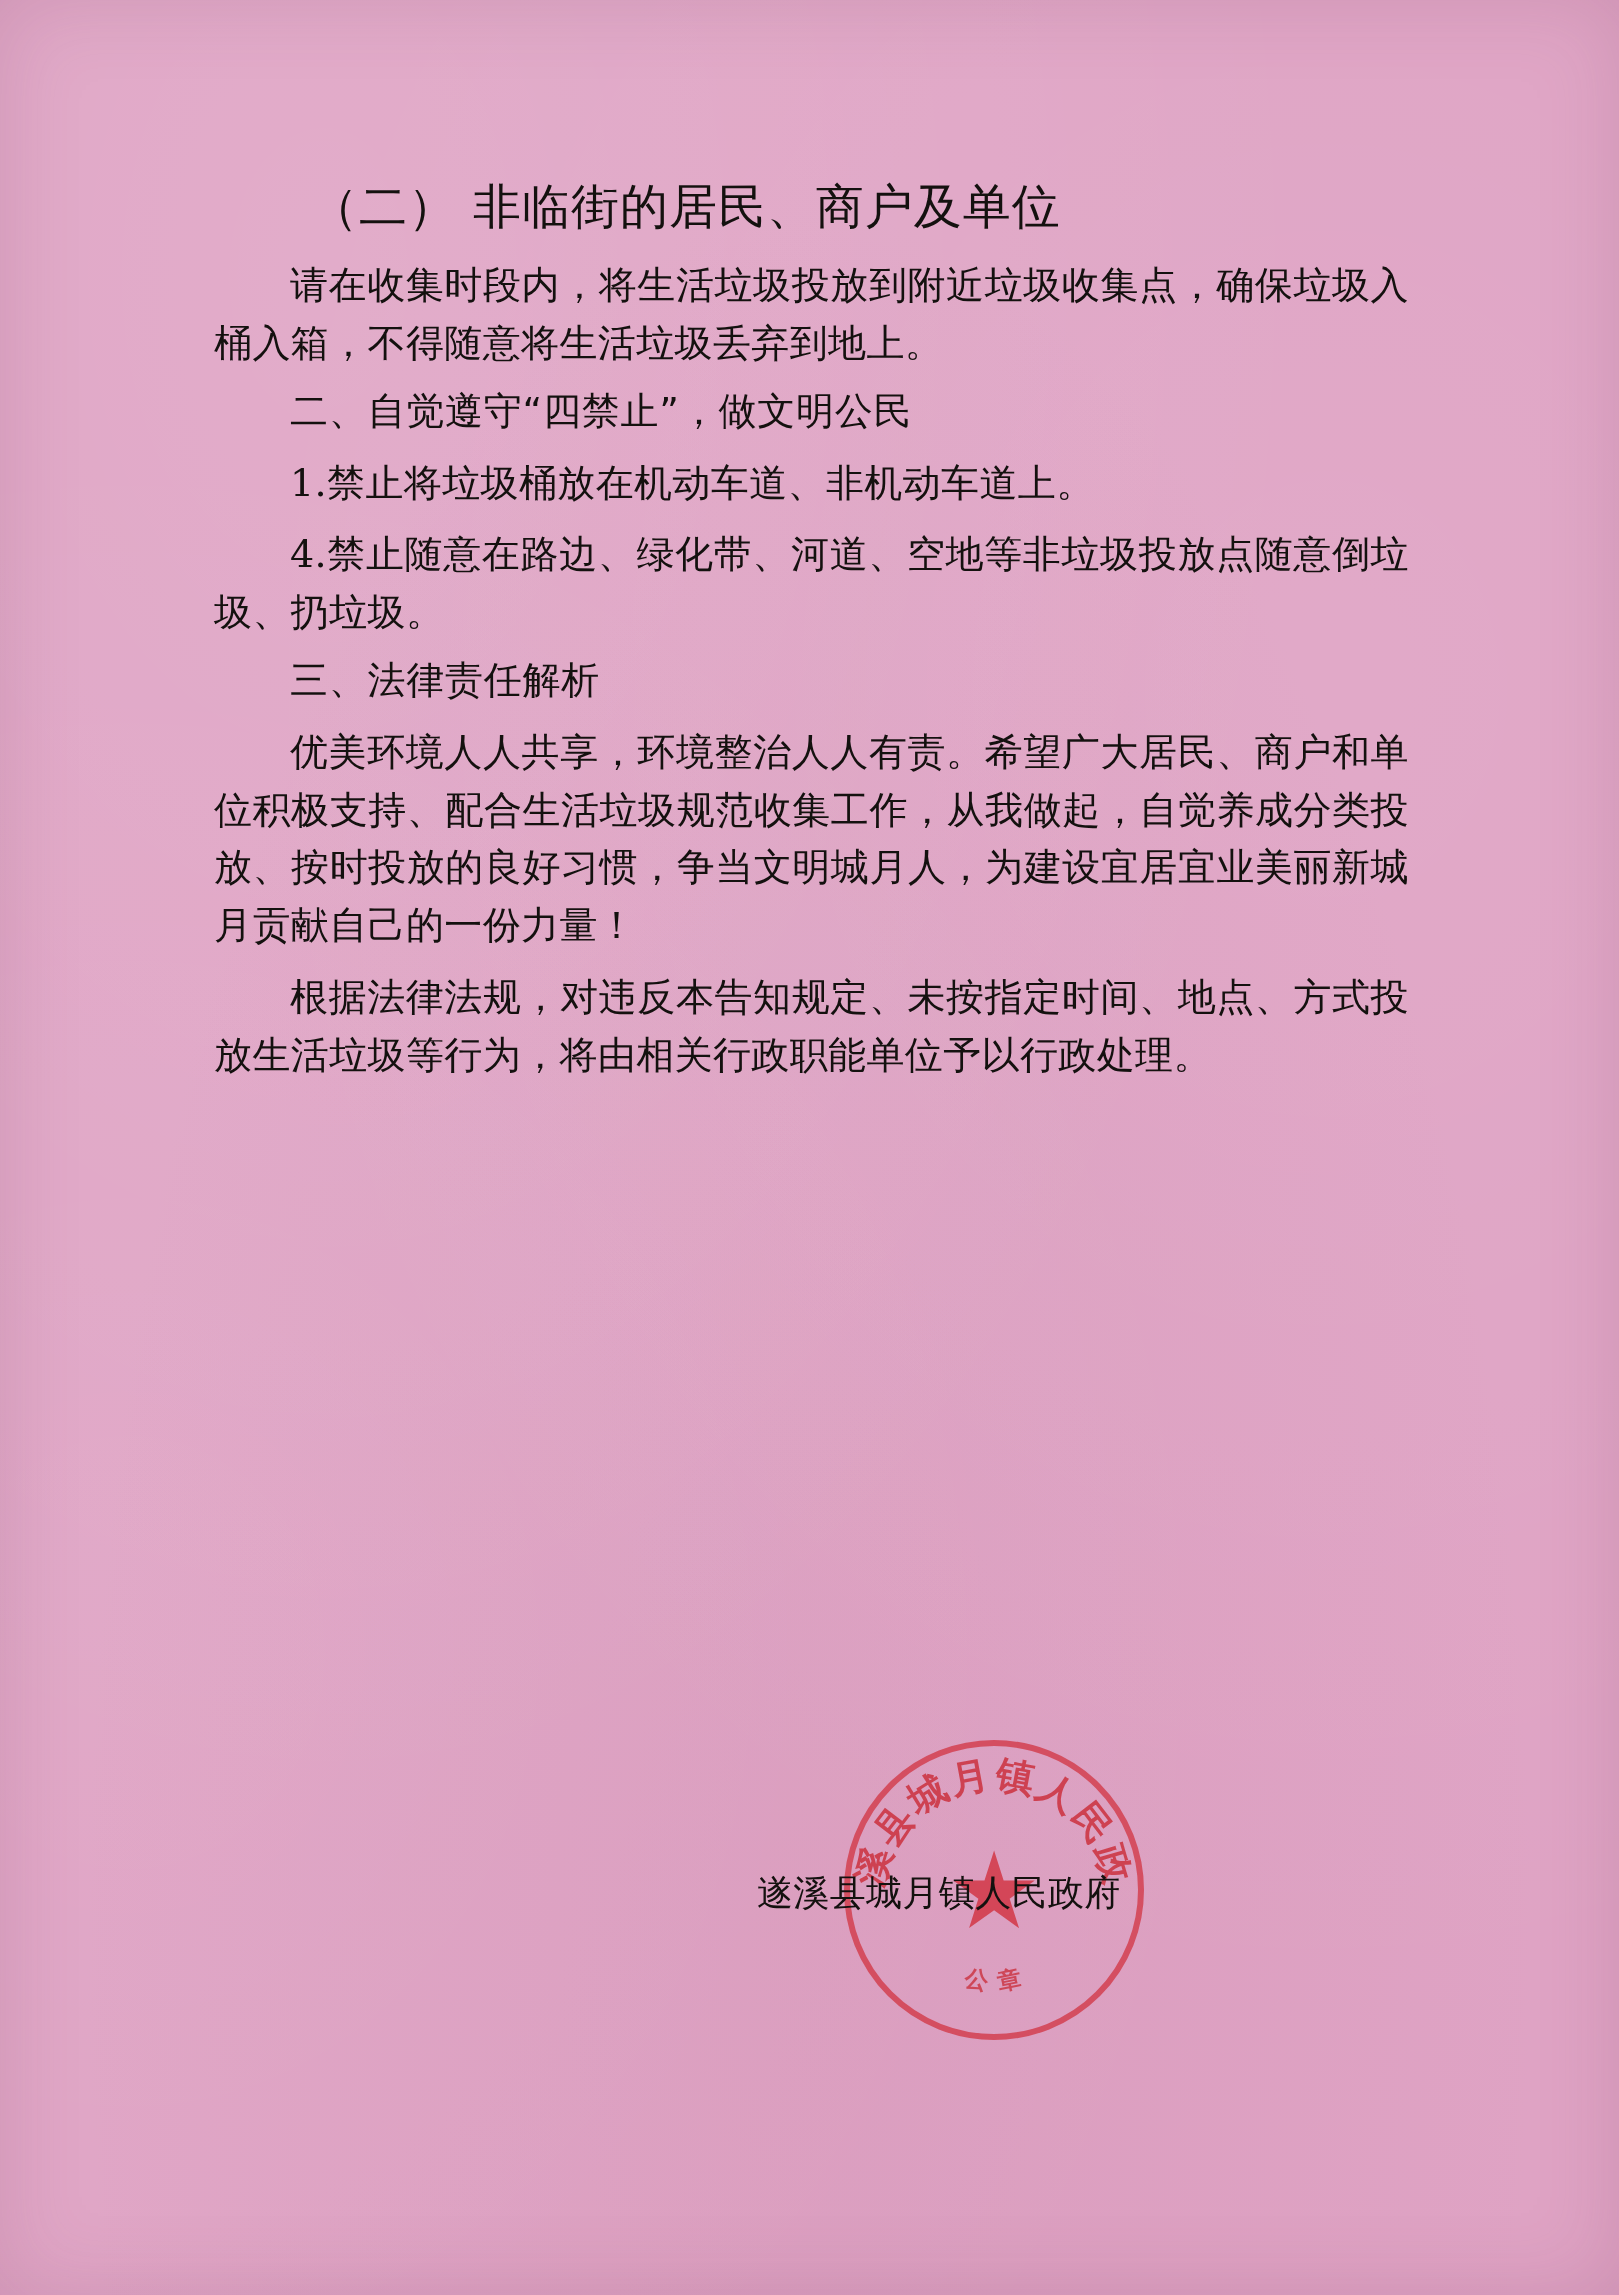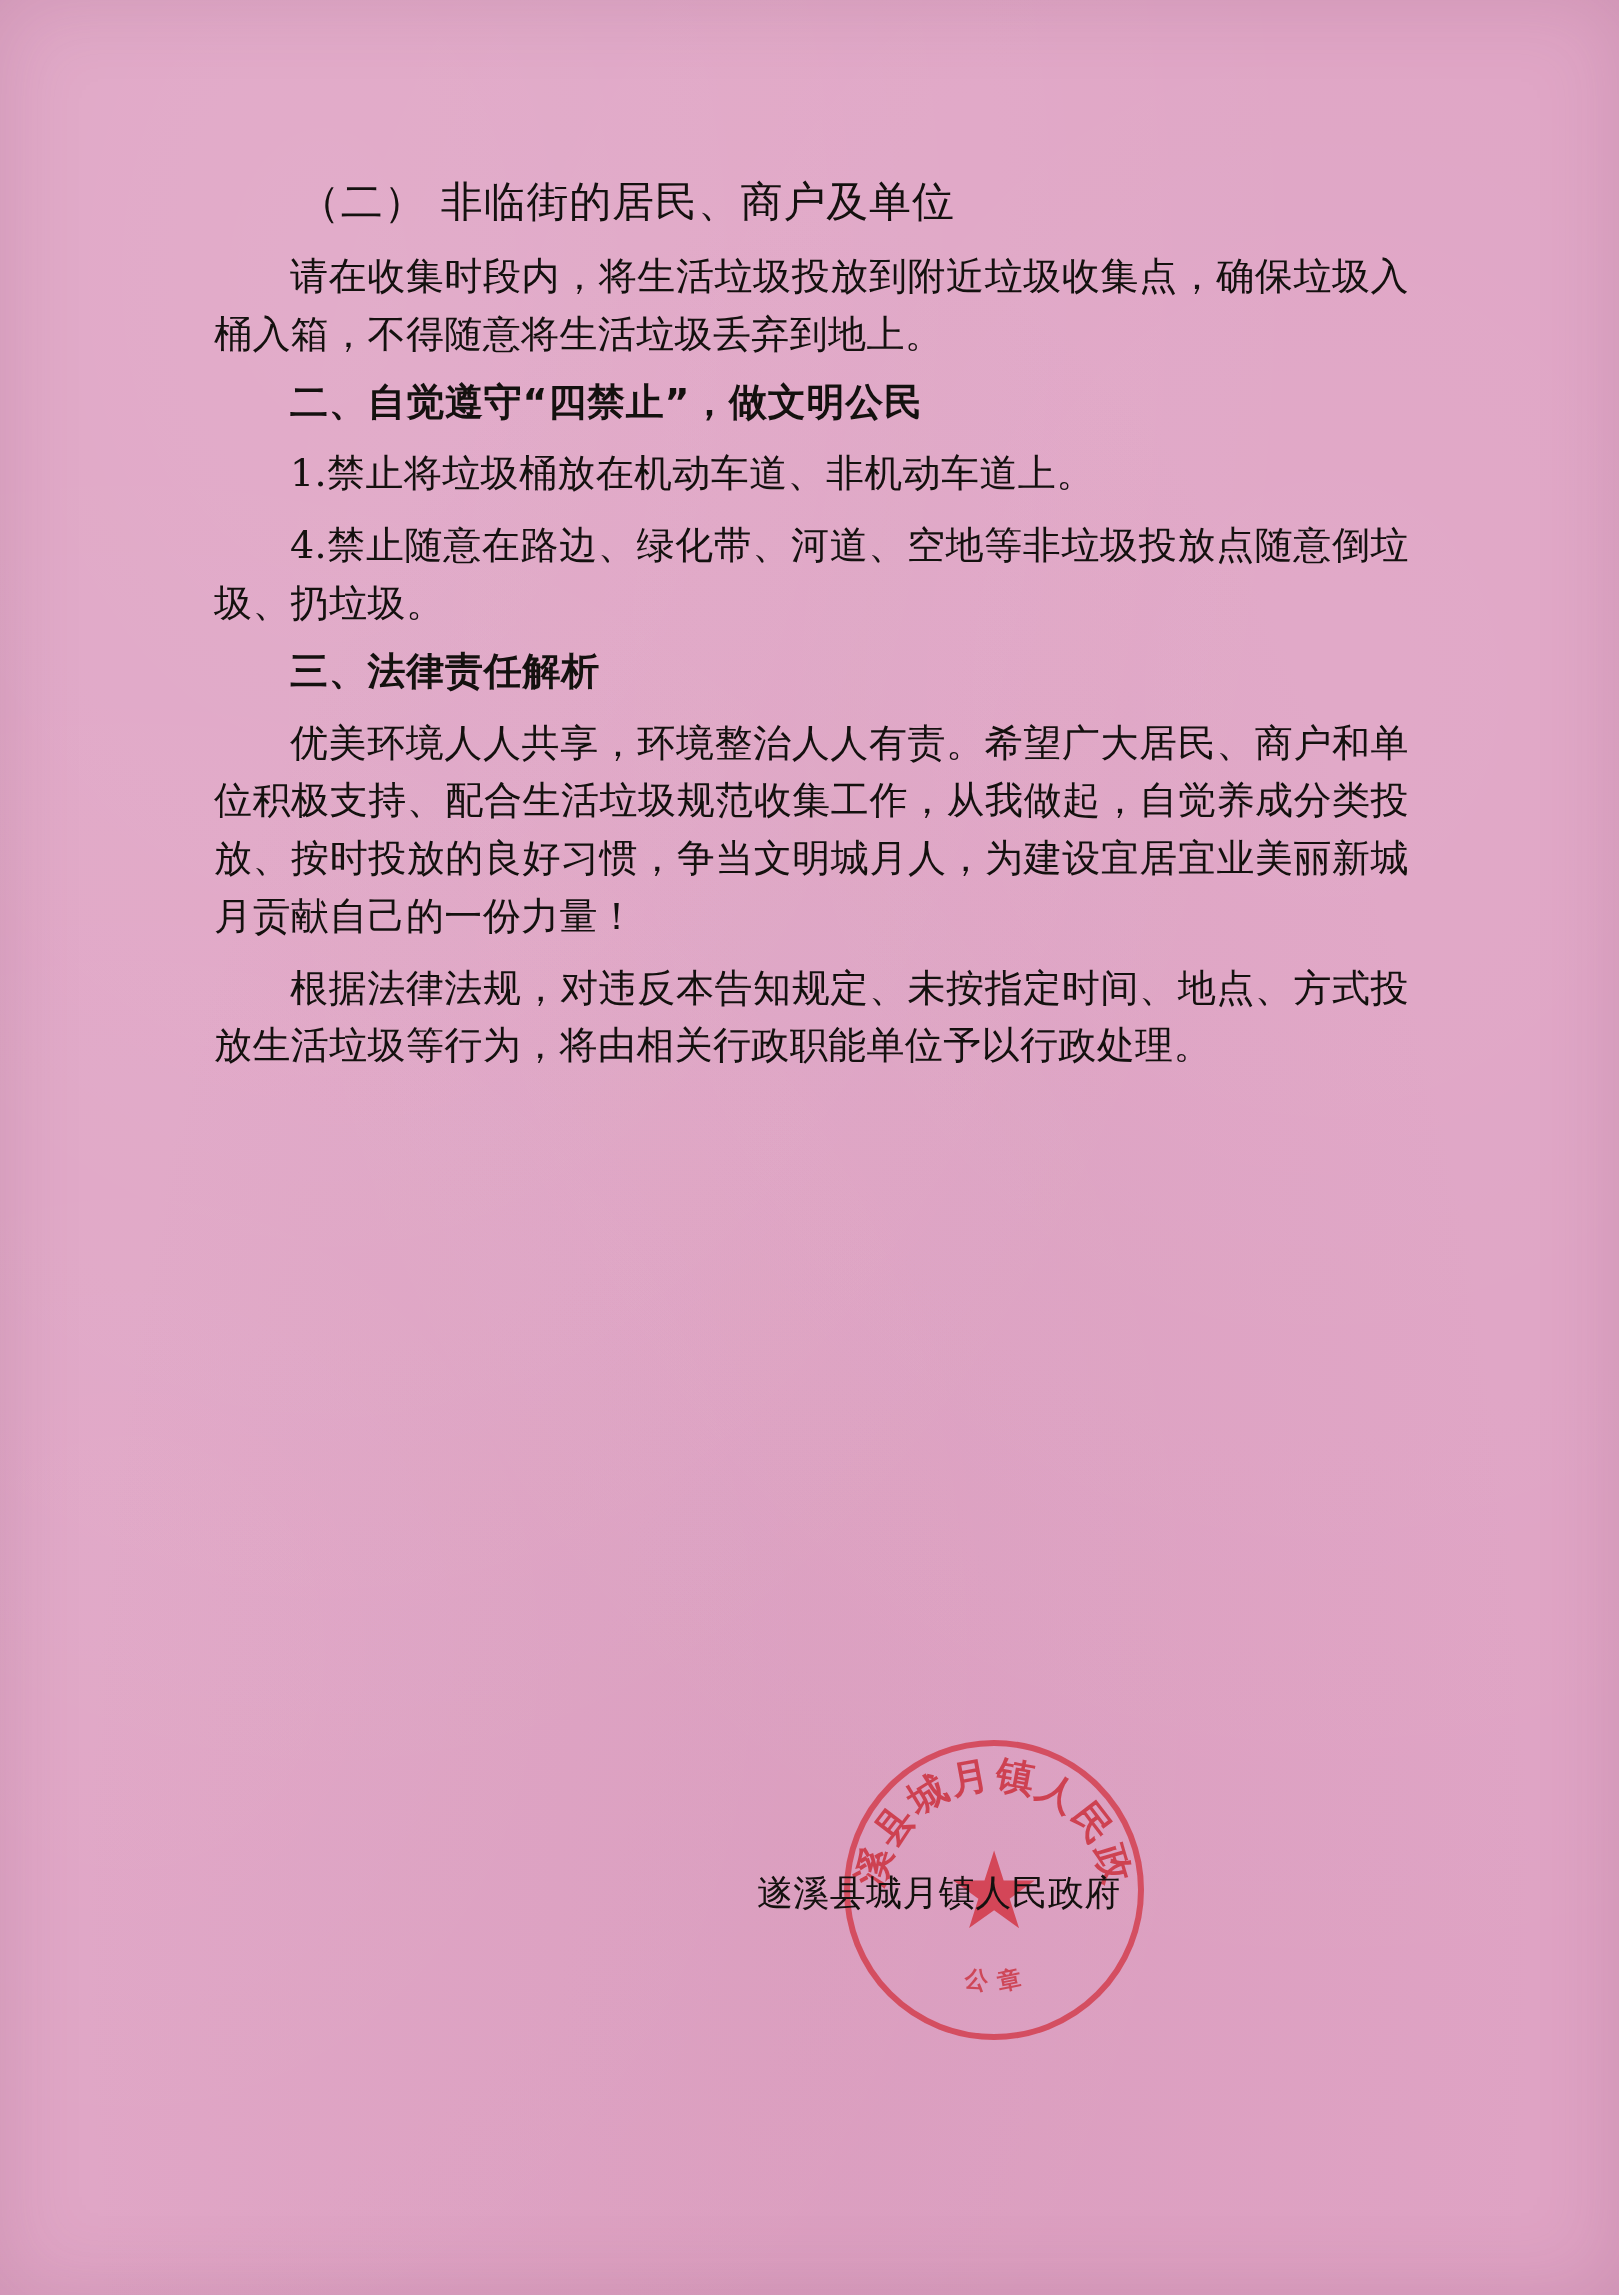--- a/index.html
+++ b/index.html
@@ -51,28 +51,28 @@
     line-height: 1.52;
     letter-spacing: 0.01em;
     text-align: justify;
     text-justify: inter-ideograph;
   }
   .indent {
     text-indent: 2em;
   }
   .heading {
     font-family: "DejaVu Sans", "Liberation Sans", sans-serif;
-    font-weight: bold;
+    font-weight: normal;
     font-size: 38px;
     letter-spacing: 0.02em;
     text-indent: 2em;
     margin-top: 8.2px;
   }
   .sub-heading {
-    font-size: 42px;
+    font-size: 48px;
     text-indent: 2em;
     letter-spacing: 0.02em;
   }
   .gap-sm { margin-top: 14px; }
   .gap-md { margin-top: 10.3px; }
 
   
   .signature {
     position: absolute;
     left: 757px;

